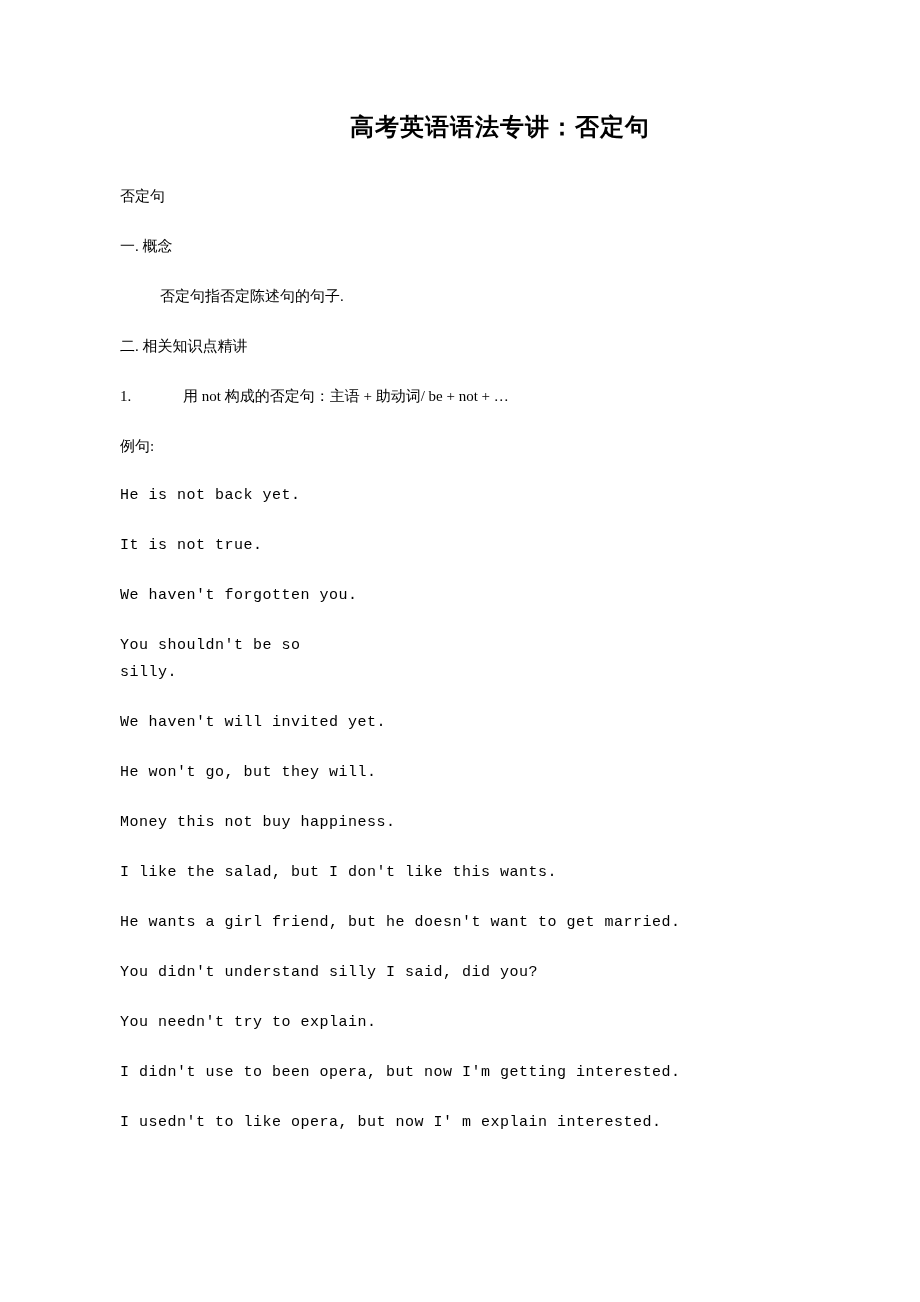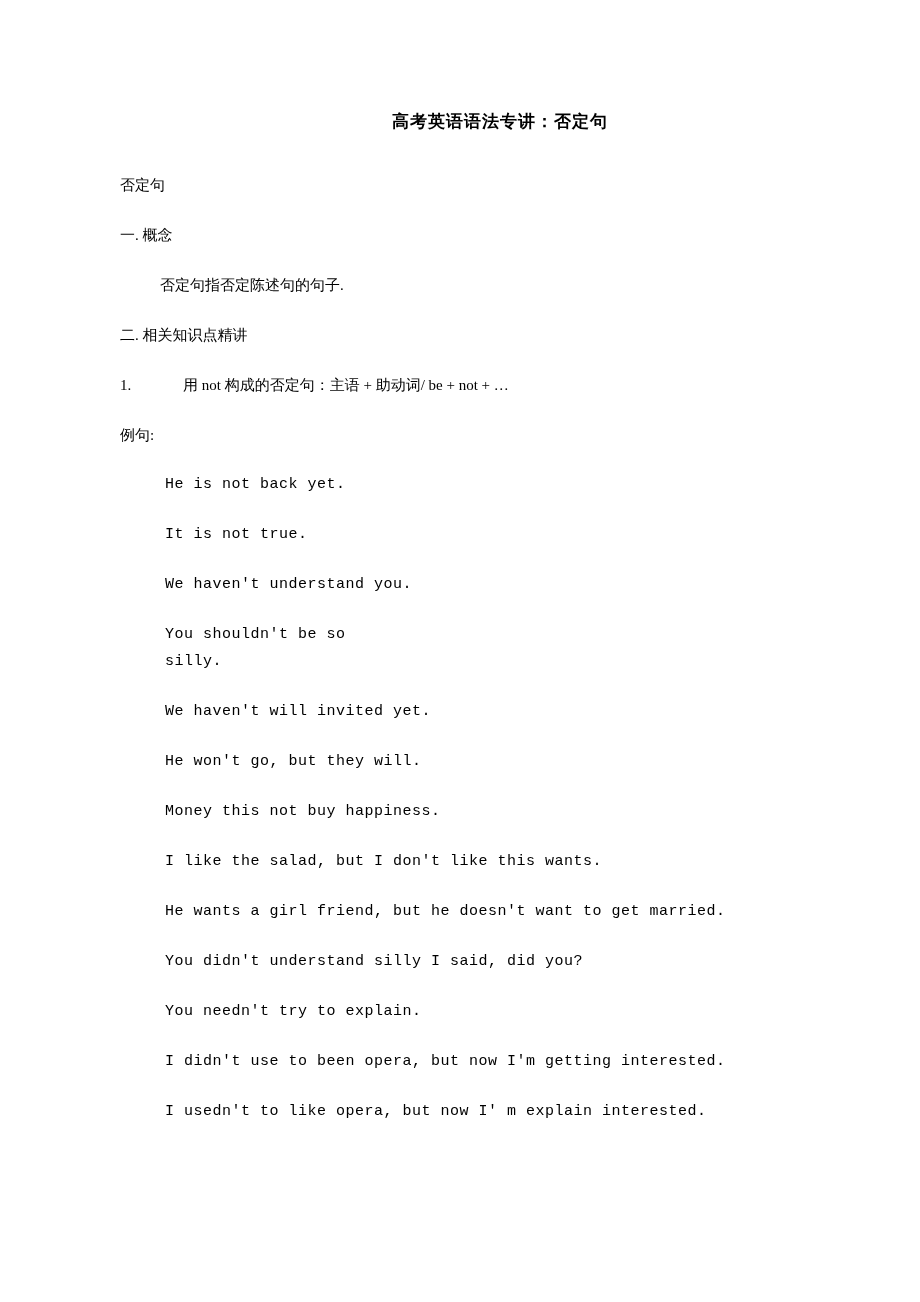--- a/index.html
+++ b/index.html
@@ -11,37 +11,36 @@
       background: #ffffff;
       font-family: "SimSun", "宋体", serif;
       width: 920px;
       min-height: 1302px;
       padding: 108px 120px 60px 120px;
       color: #000;
       font-size: 15px;
       line-height: 1.6;
     }
     .title {
-      font-size: 17px;
+      font-size: 24px;
       font-weight: bold;
       text-align: center;
       margin-bottom: 38px;
       letter-spacing: 1px;
       margin-left: 80px;
     }
     .line {
       margin-bottom: 26px;
     }
     .indent {
       padding-left: 40px;
     }
     .mono {
       font-family: "Courier New", monospace;
       letter-spacing: 0.5px;
-      margin-left: 45px;
     }
     .tight {
       margin-bottom: 3px;
     }
     .section-label {
       display: inline;
     }
     .rule-text {
       display: inline;
       margin-left: 48px;
@@ -62,21 +61,21 @@
 
 <div class="line">
   <span class="section-label">1.</span>
   <span class="rule-text">用 not 构成的否定句：主语 + 助动词/ be + not + …</span>
 </div>
 
 <div class="line">例句:</div>
 
 <div class="line mono">He is not back yet.</div>
 <div class="line mono">It is not true.</div>
-<div class="line mono">We haven't understand you.</div>
+<div class="line mono">We haven't forgotten you.</div>
 <div class="tight mono">You shouldn't be so</div>
 <div class="line mono">silly.</div>
 <div class="line mono">We haven't will invited yet.</div>
 <div class="line mono">He won't go, but they will.</div>
 <div class="line mono">Money this not buy happiness.</div>
 <div class="line mono">I like the salad, but I don't like this wants.</div>
 <div class="line mono">He wants a girl friend, but he doesn't want to get married.</div>
 <div class="line mono">You didn't understand silly I said, did you?</div>
 <div class="line mono">You needn't try to explain.</div>
 <div class="line mono">I didn't use to been opera, but now I'm getting interested.</div>

